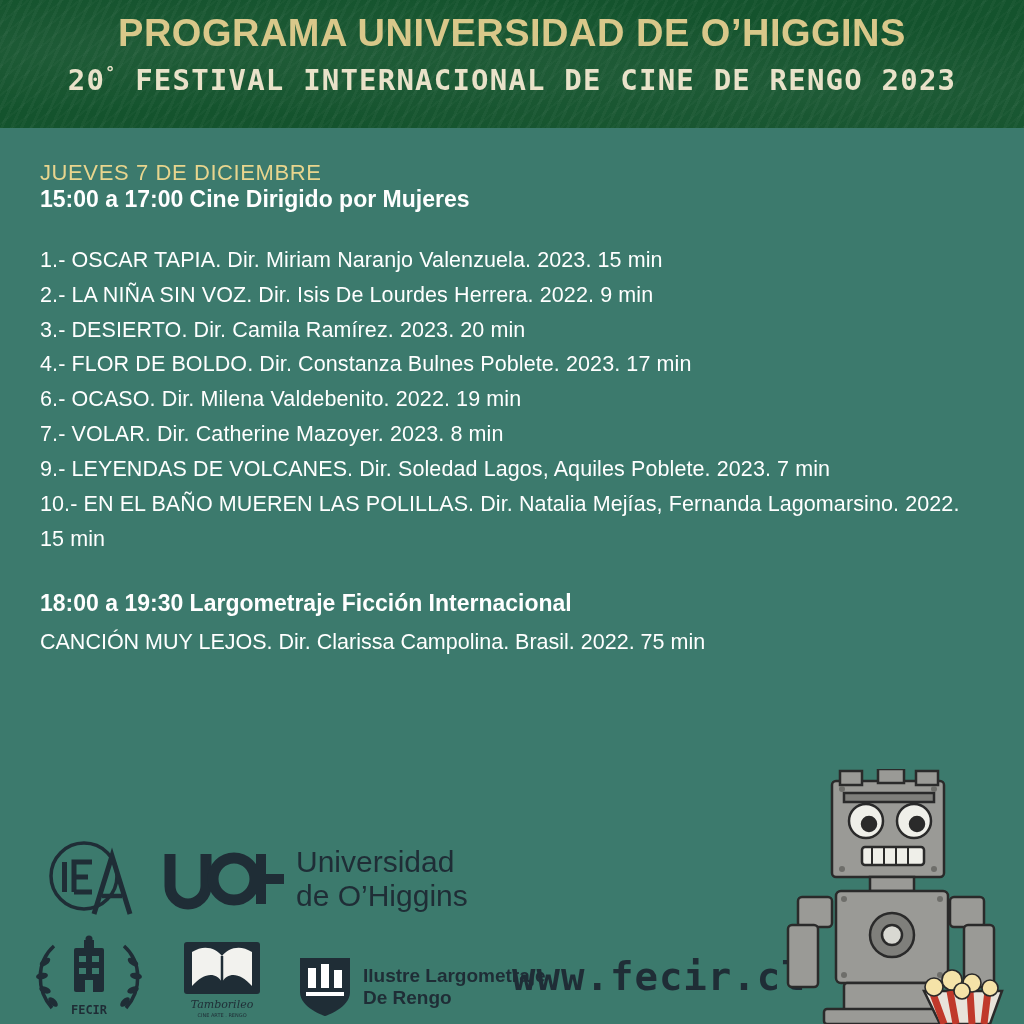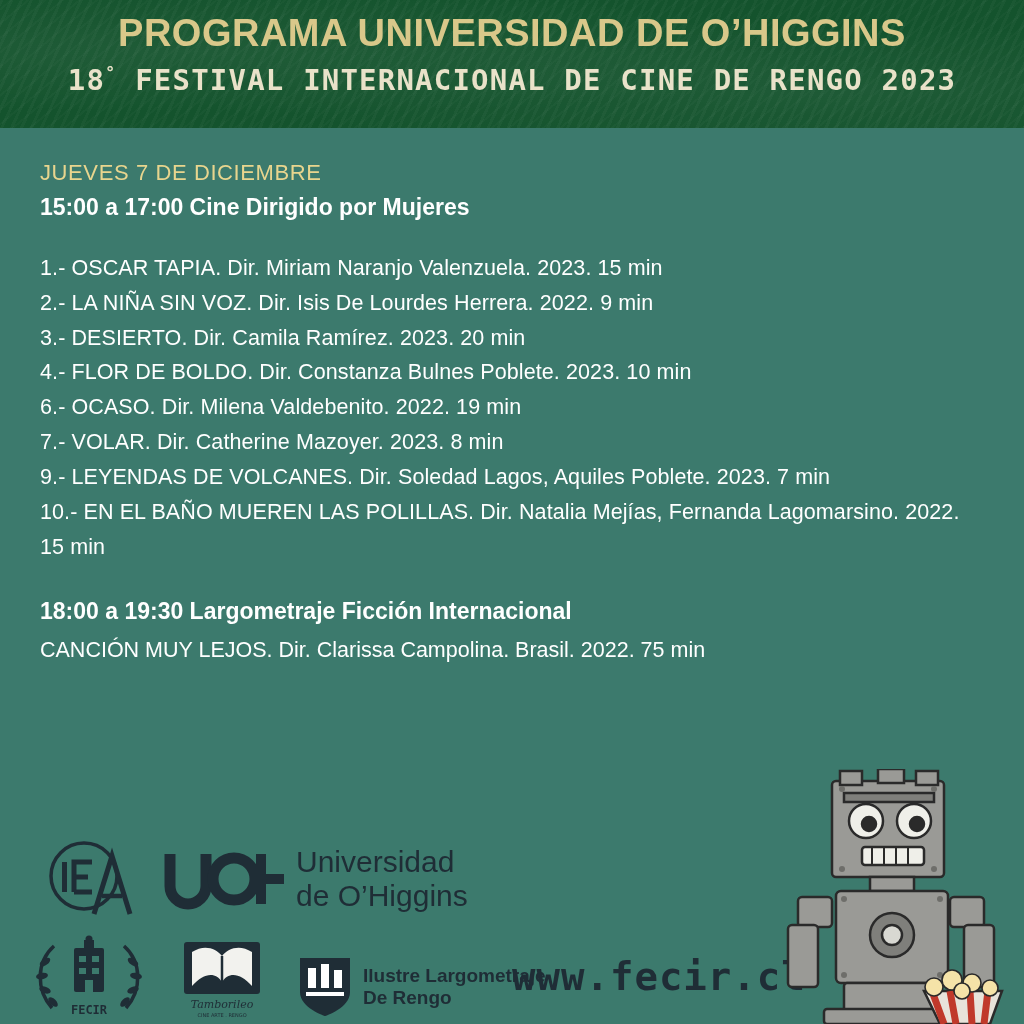--- a/index.html
+++ b/index.html
@@ -68,21 +68,21 @@
   .day-title {
     color: #e8d58e;
     font-weight: normal;
     font-size: 22px;
     letter-spacing: 0.6px;
   }
   .block-title {
     color: #ffffff;
     font-weight: bold;
     font-size: 23px;
-    margin-top: 8px;
+    margin-top: 0;
   }
   .film-list {
     margin-top: 30px;
     list-style: none;
   }
   .film-list li {
     color: #ffffff;
     font-size: 21.5px;
     line-height: 1.62;
     letter-spacing: 0.1px;
@@ -160,34 +160,34 @@
 </style>
 </head>
 <body>
 
 <div id="poster">
 
   <div class="header">
     <div class="header-texture"></div>
     <div class="header-inner">
       <div class="title-main">PROGRAMA UNIVERSIDAD DE O’HIGGINS</div>
-      <div class="title-sub"><span>18</span><span class="sup">°</span><span> FESTIVAL INTERNACIONAL DE CINE DE RENGO 2023</span></div>
+      <div class="title-sub"><span>20</span><span class="sup">°</span><span> FESTIVAL INTERNACIONAL DE CINE DE RENGO 2023</span></div>
     </div>
   </div>
 
   <div class="body-area">
     <div class="day-title"><span>JUEVES 7 DE DICIEMBRE</span></div>
 
     <div class="block1">
       <div class="block-title">15:00 a 17:00 Cine Dirigido por Mujeres</div>
       <ul class="film-list">
         <li>1.- OSCAR TAPIA. Dir. Miriam Naranjo Valenzuela. 2023. 15 min</li>
         <li>2.- LA NIÑA SIN VOZ. Dir. Isis De Lourdes Herrera. 2022. 9 min</li>
         <li>3.- DESIERTO. Dir. Camila Ramírez. 2023. 20 min</li>
-        <li>4.- FLOR DE BOLDO. Dir. Constanza Bulnes Poblete. 2023. 10 min</li>
+        <li>4.- FLOR DE BOLDO. Dir. Constanza Bulnes Poblete. 2023. 17 min</li>
         <li>6.- OCASO. Dir. Milena Valdebenito. 2022. 19 min</li>
         <li>7.- VOLAR. Dir. Catherine Mazoyer. 2023. 8 min</li>
         <li>9.- LEYENDAS DE VOLCANES. Dir. Soledad Lagos, Aquiles Poblete. 2023. 7 min</li>
         <li>10.- EN EL BAÑO MUEREN LAS POLILLAS. Dir. Natalia Mejías, Fernanda Lagomarsino. 2022. 15 min</li>
       </ul>
     </div>
 
     <div class="block2">
       <div class="block-title">18:00 a 19:30 Largometraje Ficción Internacional</div>
       <div class="block2-line">CANCIÓN MUY LEJOS. Dir. Clarissa Campolina. Brasil. 2022. 75 min</div>

